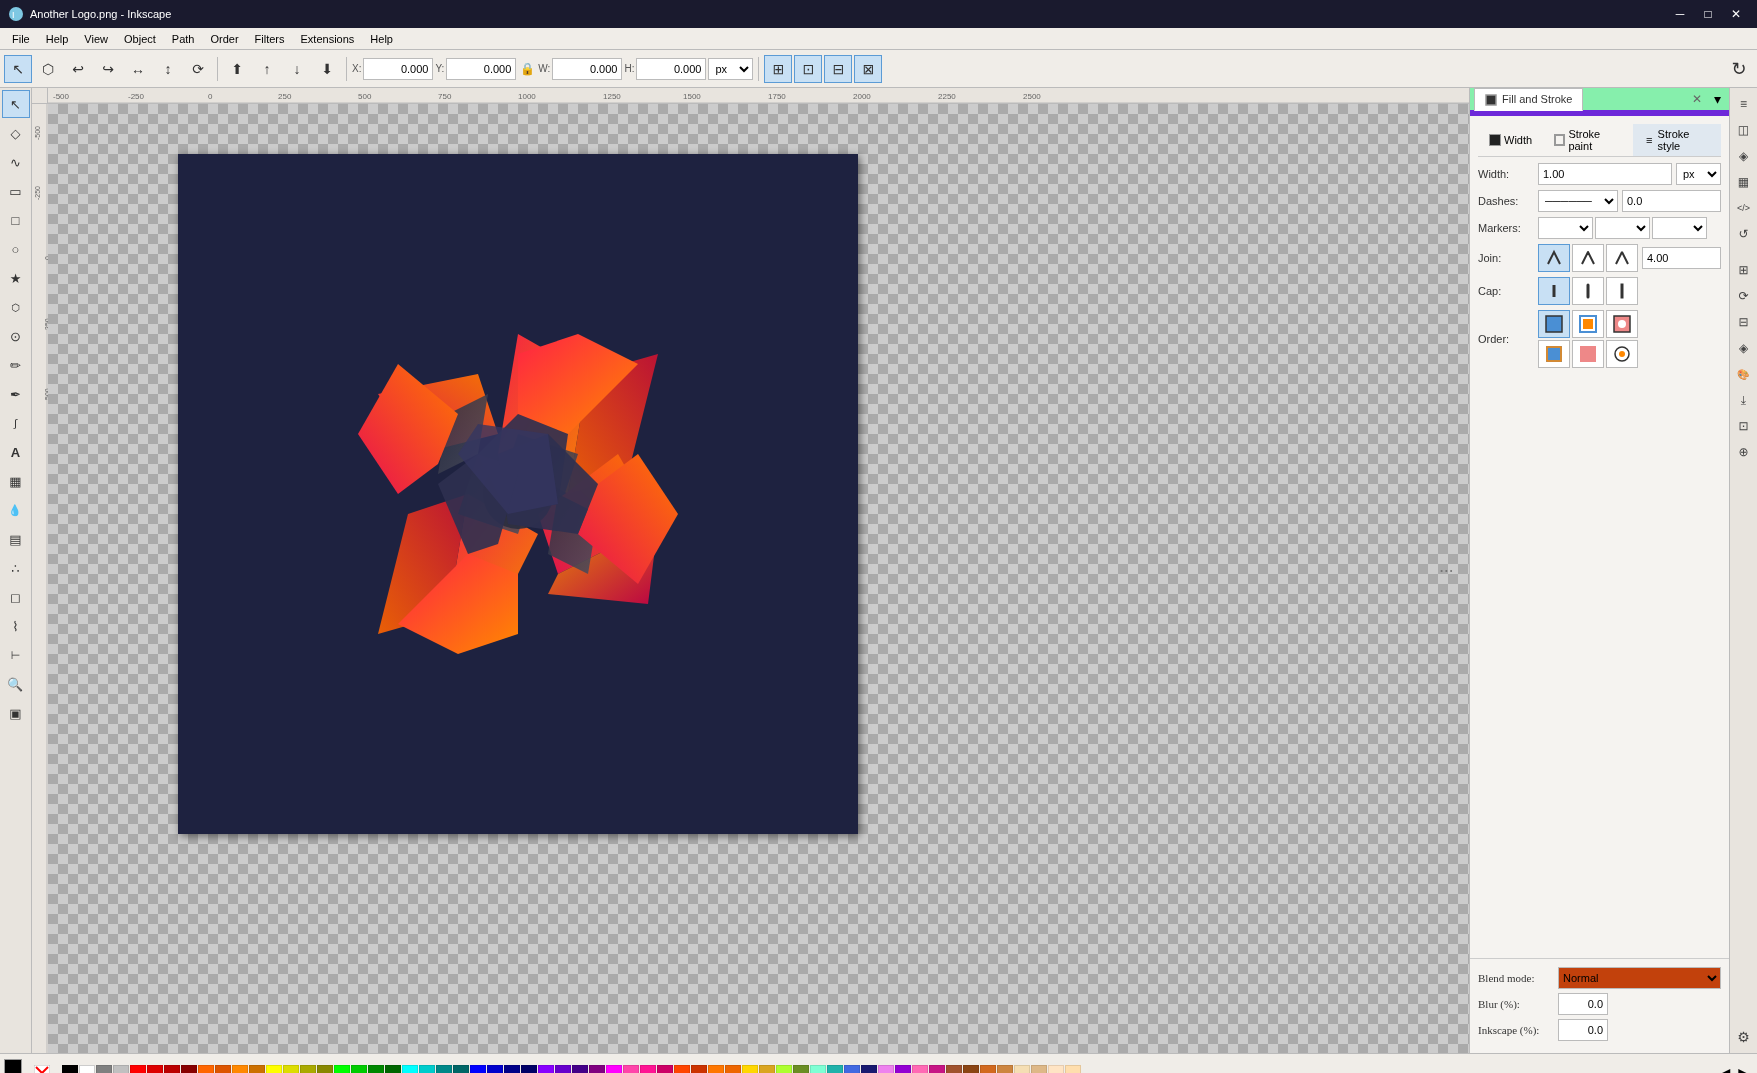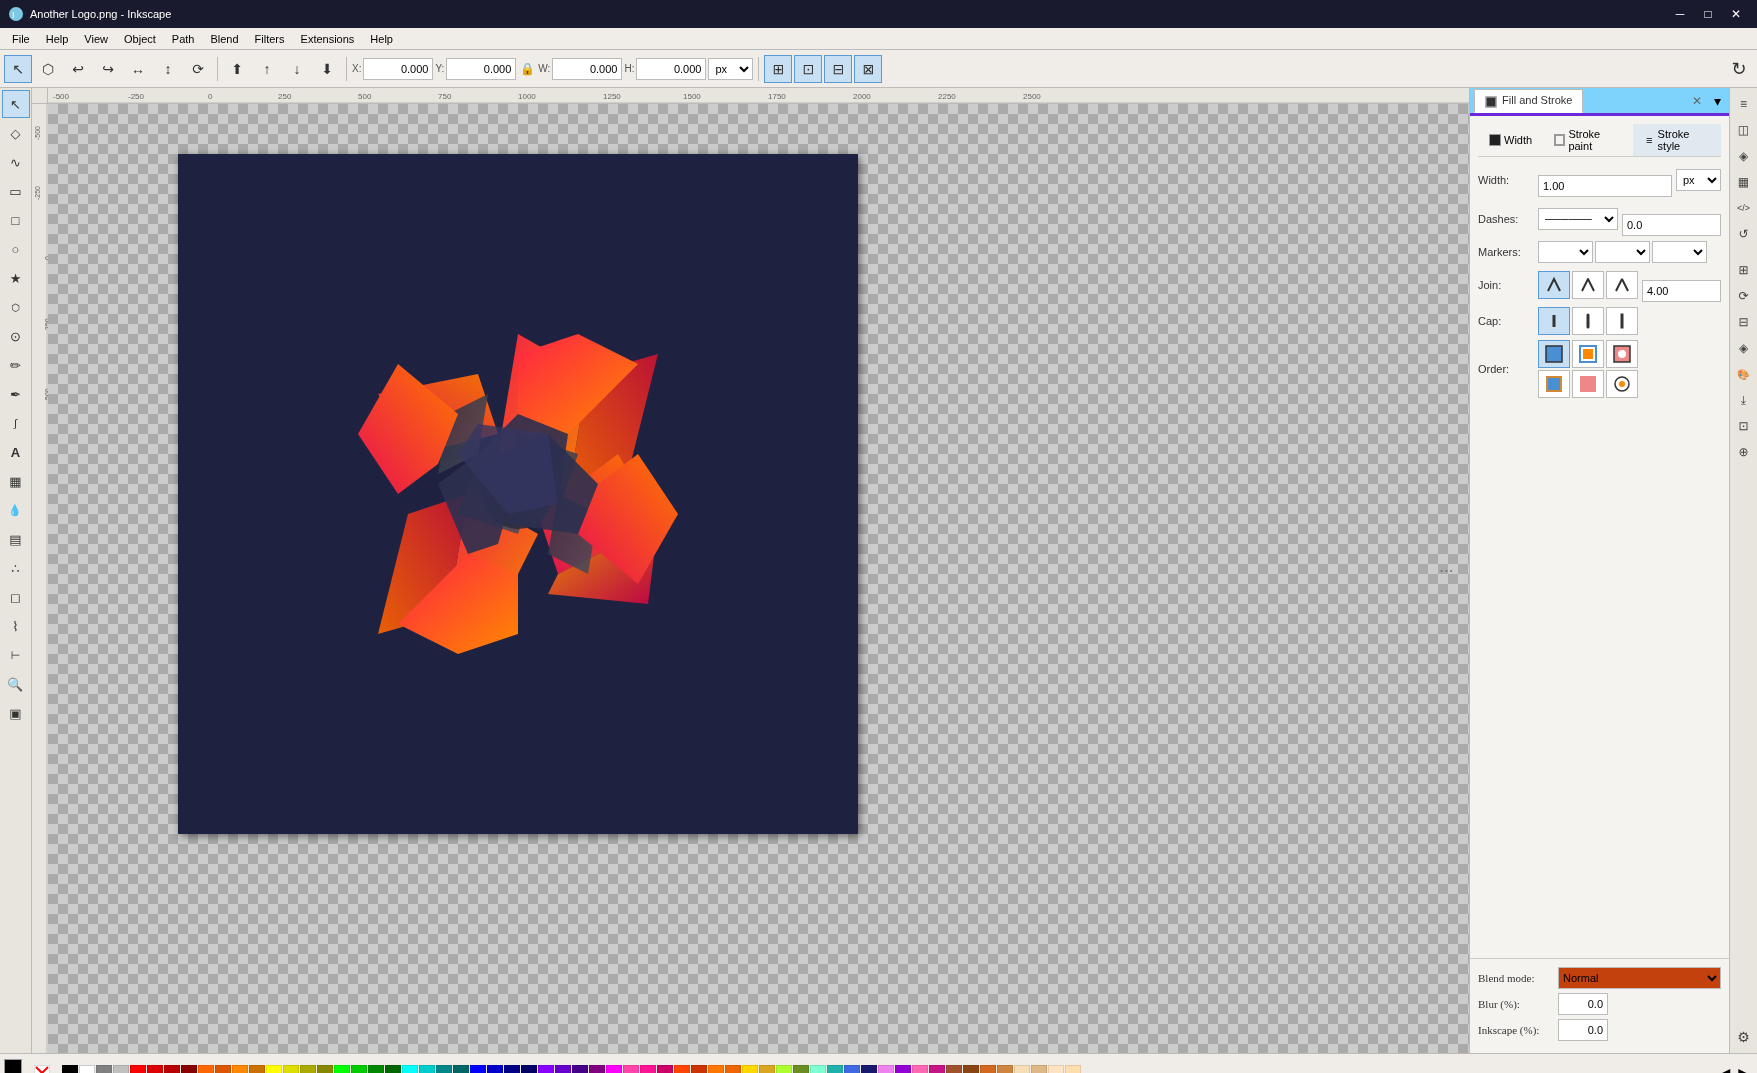--- a/index.html
+++ b/index.html
@@ -87,40 +87,40 @@
       position: absolute; top: 0; left: 0; width: 100%; height: 100%;
       display: flex; align-items: center; justify-content: center;
     }
 
     
     #right-panel {
       width: 260px; background: #f5f3f0; border-left: 1px solid #bbb;
       display: flex; flex-direction: column;
     }
     #panel-tabs {
-      display: flex; align-items: center; background: #7dd3fc;
-      border-bottom: 3px solid #6d28d9; padding: 0 4px; height: 28px;
+      display: flex; align-items: center; background: #86efac;
+      border-bottom: 6px solid #6d28d9; padding: 0 4px; height: 28px;
     }
     .panel-tab {
       padding: 4px 10px; font-size: 11px; cursor: pointer; border: 1px solid transparent;
       background: transparent; color: #333;
     }
     .panel-tab.active { background: #fff; border-color: #bbb #bbb #fff #bbb; margin-bottom: -1px; }
     .panel-tab-close { margin-left: auto; cursor: pointer; font-size: 12px; color: #666; padding: 0 4px; }
 
     #panel-content { flex: 1; overflow-y: auto; padding: 8px; }
 
     .panel-section { margin-bottom: 8px; }
     .panel-section-tabs { display: flex; border-bottom: 1px solid #ccc; margin-bottom: 6px; }
     .panel-section-tab { padding: 3px 10px; font-size: 11px; cursor: pointer; border: 1px solid transparent; background: transparent; }
     .panel-section-tab.active { background: #e0e8f0; border-bottom-color: transparent; }
 
     .panel-row { display: flex; align-items: center; margin-bottom: 5px; }
     .panel-label { width: 60px; font-size: 11px; color: #333; flex-shrink: 0; }
-    .panel-input { flex: 1; height: 22px; border: 1px solid #bbb; background: #fff; font-size: 11px; padding: 0 4px; margin-top: 12px; }
+    .panel-input { flex: 1; height: 22px; border: 1px solid #bbb; background: #fff; font-size: 11px; padding: 0 4px; }
     .panel-select { height: 22px; border: 1px solid #bbb; background: #fff; font-size: 11px; padding: 0 2px; }
     .ssg-btn {
       width: 32px; height: 28px; border: 1px solid #bbb; background: #fff;
       cursor: pointer; display: flex; align-items: center; justify-content: center;
       font-size: 10px;
     }
     .ssg-btn.active { background: #c8e0f4; border-color: #5b9bd5; }
 
     
     #blend-section { padding: 8px; border-top: 1px solid #ccc; }
@@ -174,21 +174,21 @@
     <button class="win-btn close">✕</button>
   </div>
 </div>
 
 <div id="menubar">
   <span class="menu-item">File</span>
   <span class="menu-item">Help</span>
   <span class="menu-item">View</span>
   <span class="menu-item">Object</span>
   <span class="menu-item">Path</span>
-  <span class="menu-item">Blend</span>
+  <span class="menu-item">Order</span>
   <span class="menu-item">Filters</span>
   <span class="menu-item">Extensions</span>
   <span class="menu-item">Help</span>
 </div>
 
 <div id="toolbar">
   <button class="tool-btn active">↖</button>
   <button class="tool-btn">⬡</button>
   <button class="tool-btn">↩</button>
   <button class="tool-btn">↪</button>

